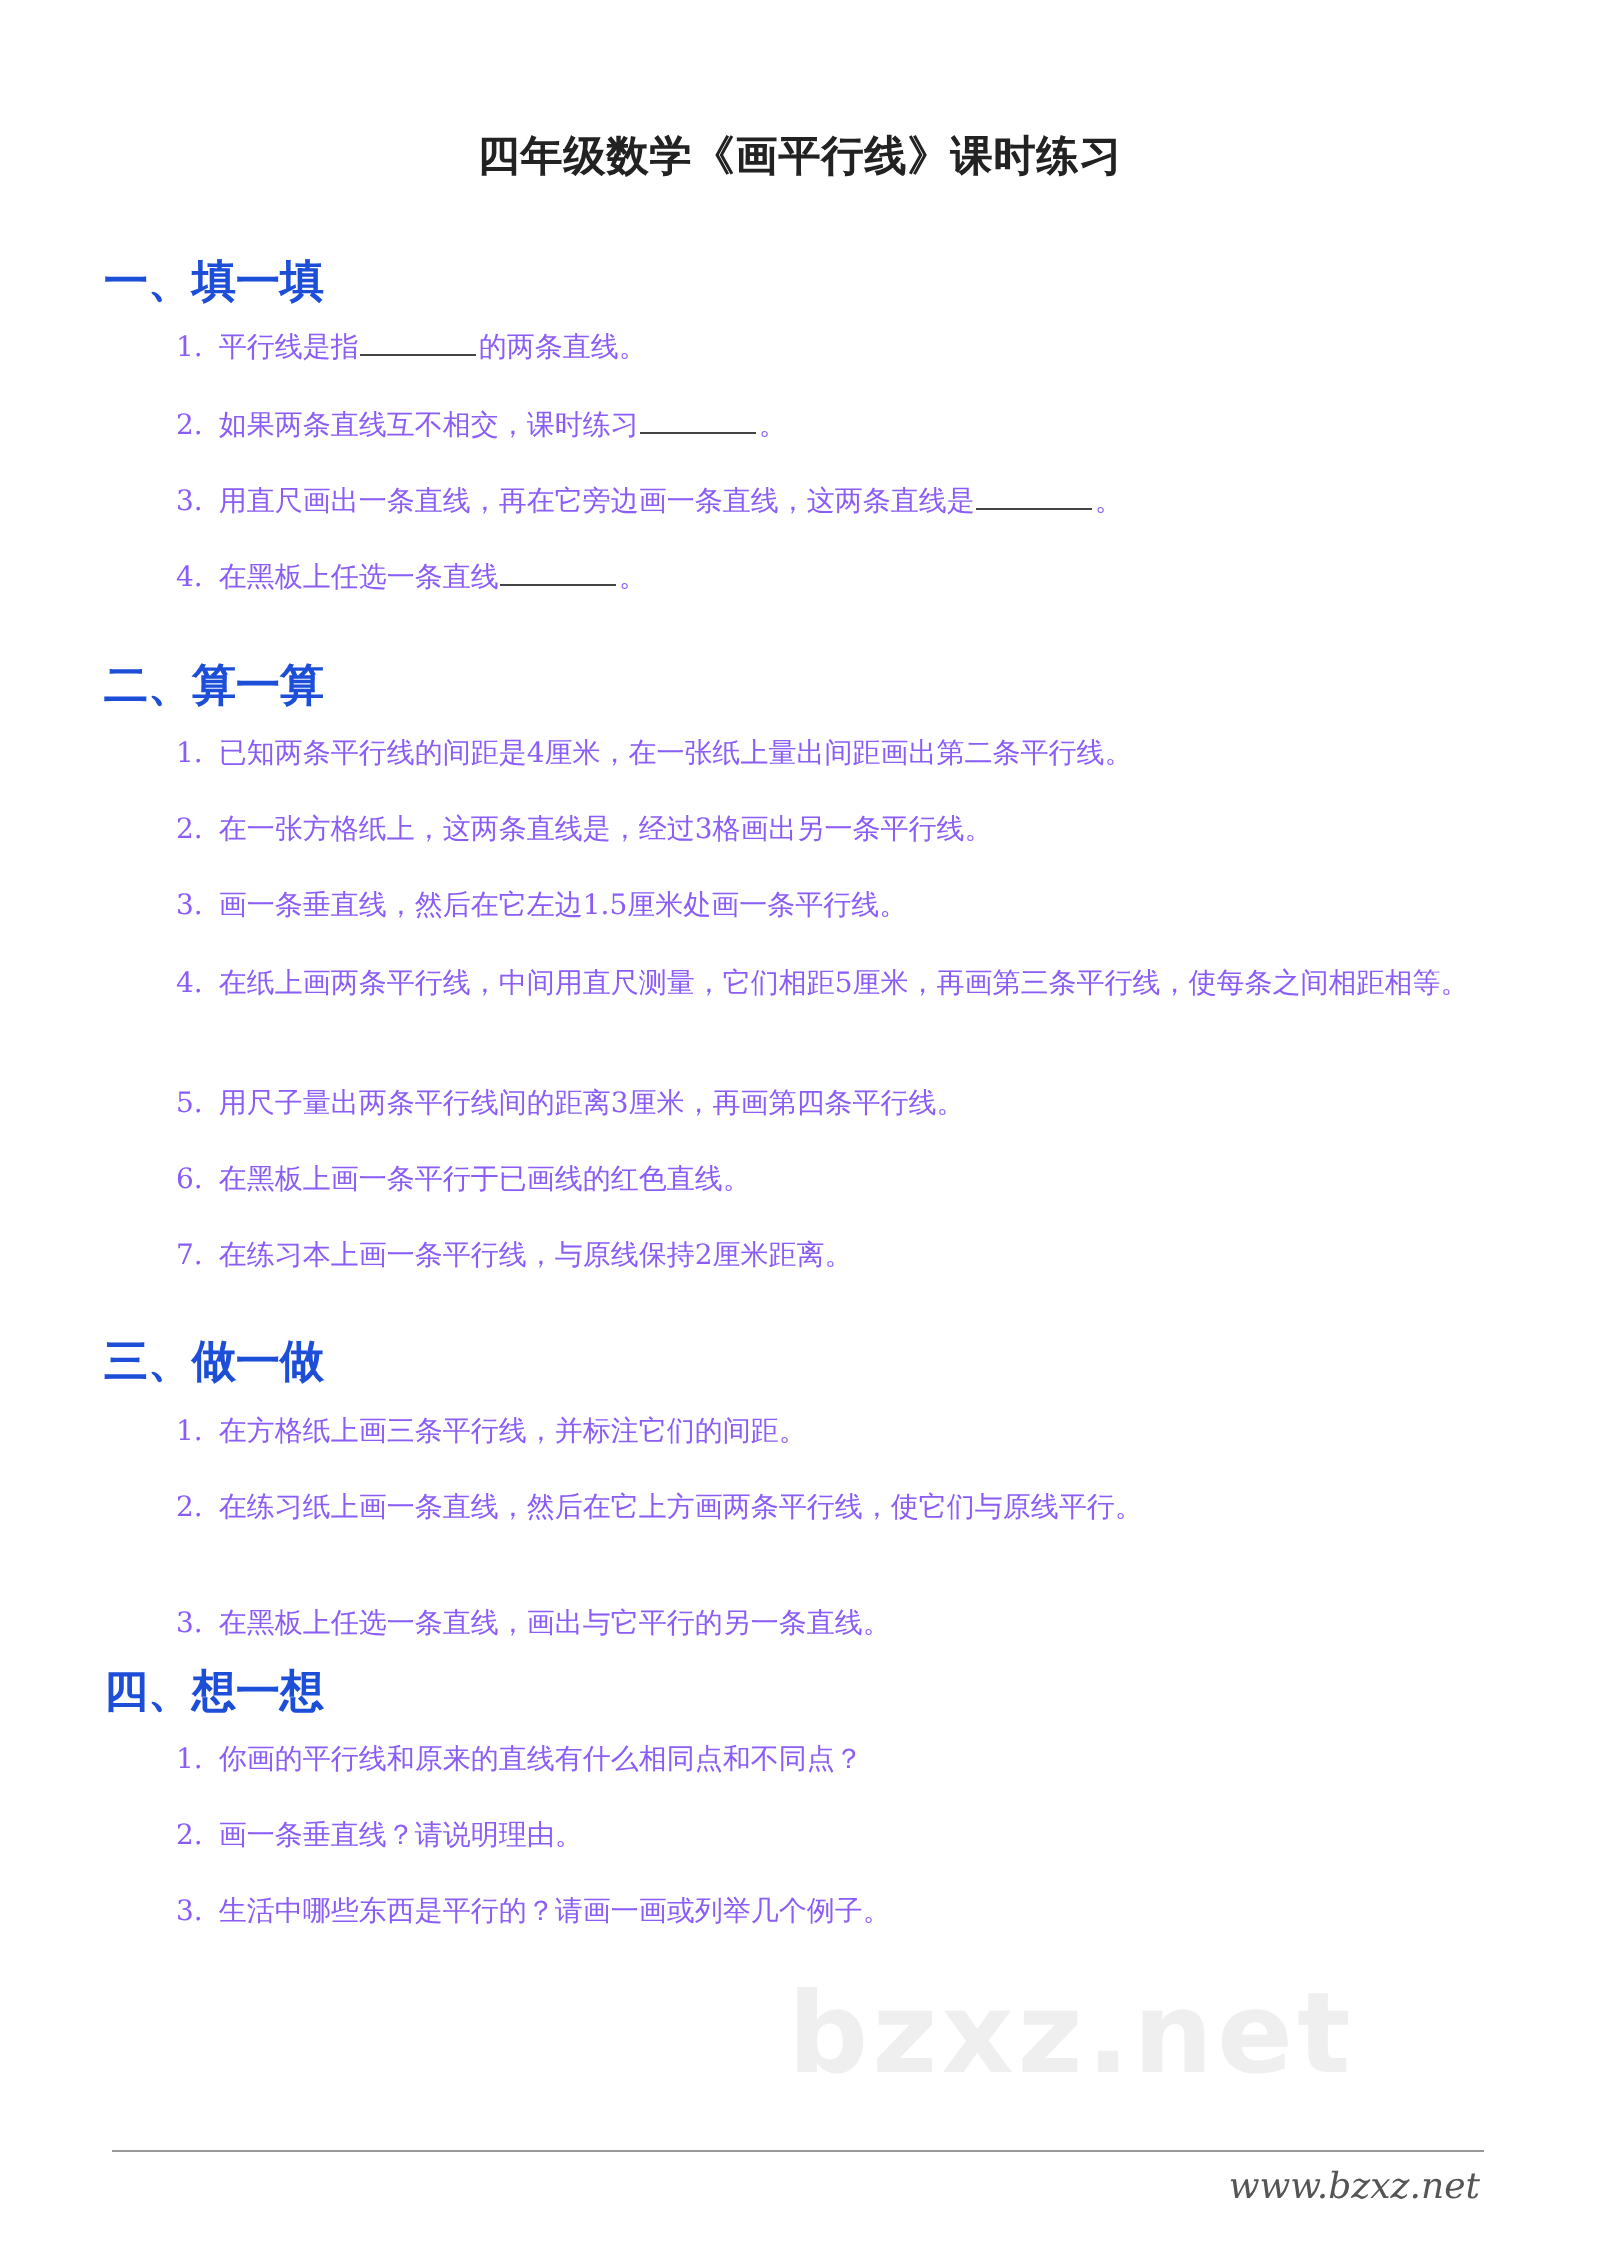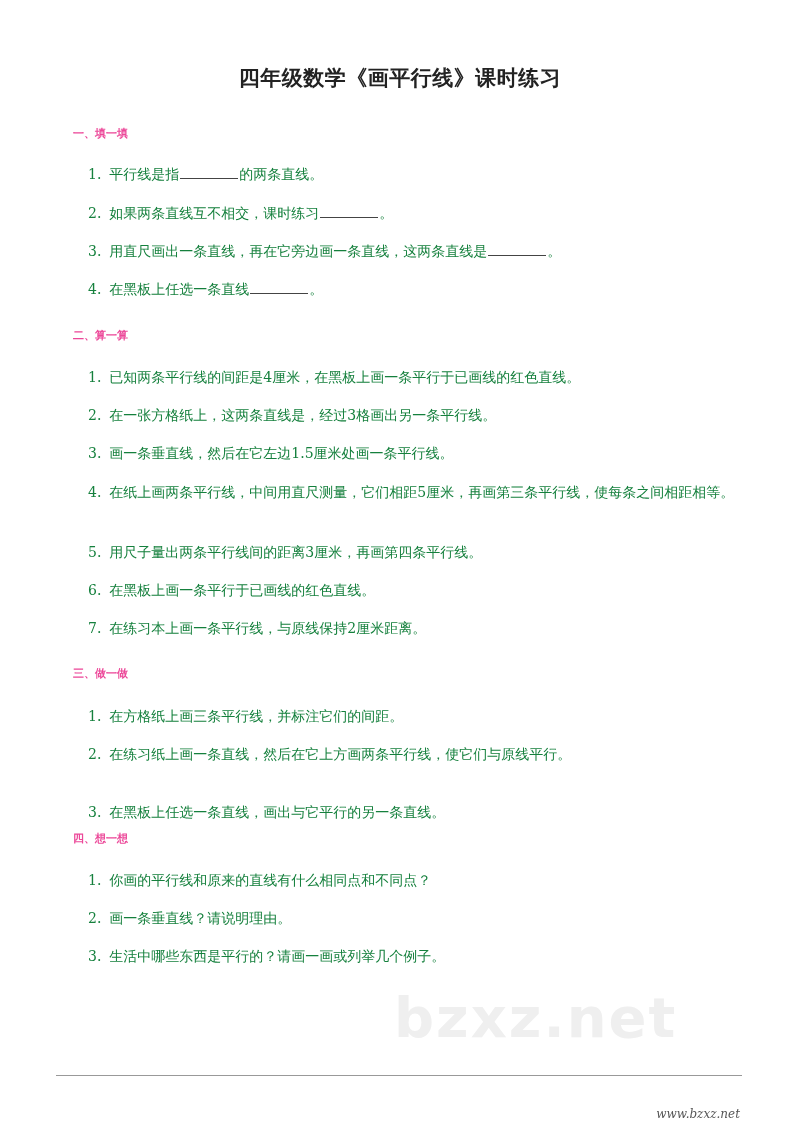--- a/index.html
+++ b/index.html
@@ -7,46 +7,46 @@
     width: 800px; height: 1130px; position: relative; overflow: hidden;
     font-family: "DejaVu Serif", "Liberation Serif", serif;
     color: #333333;
   }
   .title {
     position: absolute; top: 64px; left: 0; width: 800px; text-align: center;
     font-family: "DejaVu Sans", "Liberation Sans", sans-serif;
     font-size: 21px; font-weight: bold; color: #222222; letter-spacing: 0.5px;
   }
   .section-heading {
-    position: absolute; left: 73px;
+    position: absolute; left: 52px;
     font-family: "DejaVu Sans", "Liberation Sans", sans-serif;
-    font-size: 11px; font-weight: bold; color: #ec4899;
+    font-size: 22px; font-weight: bold; color: #1d4ed8;
   }
   .item {
-    position: absolute; left: 88px; font-size: 14px; line-height: 24px; color: #15803d;
+    position: absolute; left: 88px; font-size: 14px; line-height: 24px; color: #8b5cf6;
     white-space: nowrap;
   }
   .item.wrap { white-space: normal; left: 56px; width: 700px; text-indent: 32px; line-height: 24px; }
   .num { margin-right: 8px; }
   .blank {
     display: inline-block; width: 58px; border-bottom: 1px solid #444444;
     height: 14px; vertical-align: baseline; margin: 0 1px;
   }
   .watermark {
     position: absolute; left: 394px; top: 985px;
     font-family: "DejaVu Sans", "Liberation Sans", sans-serif;
     font-size: 56px; font-weight: bold; color: #efefef; letter-spacing: 2px;
   }
   .footer-rule {
     position: absolute; left: 56px; top: 1075px; width: 686px; height: 1px; background: #999999;
   }
   .footer-url {
     position: absolute; right: 60px; top: 1083px;
     font-family: "DejaVu Serif", "Liberation Serif", serif;
-    font-style: italic; font-size: 12px; color: #555555; margin-top: 24px;
+    font-style: italic; font-size: 18px; color: #555555;
   }
 </style>
 </head>
 <body>
 
 <div class="title">四年级数学《画平行线》课时练习</div>
 
 <div class="section-heading" style="top:126px">一、填一填</div>
 <div class="item" style="top:162px">
   <span class="num">1.</span><span>平行线是指</span><span class="blank"></span><span>的两条直线。</span>
@@ -56,21 +56,21 @@
 </div>
 <div class="item" style="top:239px">
   <span class="num">3.</span><span>用直尺画出一条直线，再在它旁边画一条直线，这两条直线是</span><span class="blank"></span><span>。</span>
 </div>
 <div class="item" style="top:277px">
   <span class="num">4.</span><span>在黑板上任选一条直线</span><span class="blank"></span><span>。</span>
 </div>
 
 <div class="section-heading" style="top:328px">二、算一算</div>
 <div class="item" style="top:365px">
-  <span class="num">1.</span><span>已知两条平行线的间距是4厘米，在黑板上画一条平行于已画线的红色直线。</span>
+  <span class="num">1.</span><span>已知两条平行线的间距是4厘米，在一张纸上量出间距画出第二条平行线。</span>
 </div>
 <div class="item" style="top:403px">
   <span class="num">2.</span><span>在一张方格纸上，这两条直线是，经过3格画出另一条平行线。</span>
 </div>
 <div class="item" style="top:441px">
   <span class="num">3.</span><span>画一条垂直线，然后在它左边1.5厘米处画一条平行线。</span>
 </div>
 <div class="item wrap" style="top:480px">
   <span class="num">4.</span><span>在纸上画两条平行线，中间用直尺测量，它们相距5厘米，再画第三条平行线，使每条之间相距相等。</span>
 </div>

